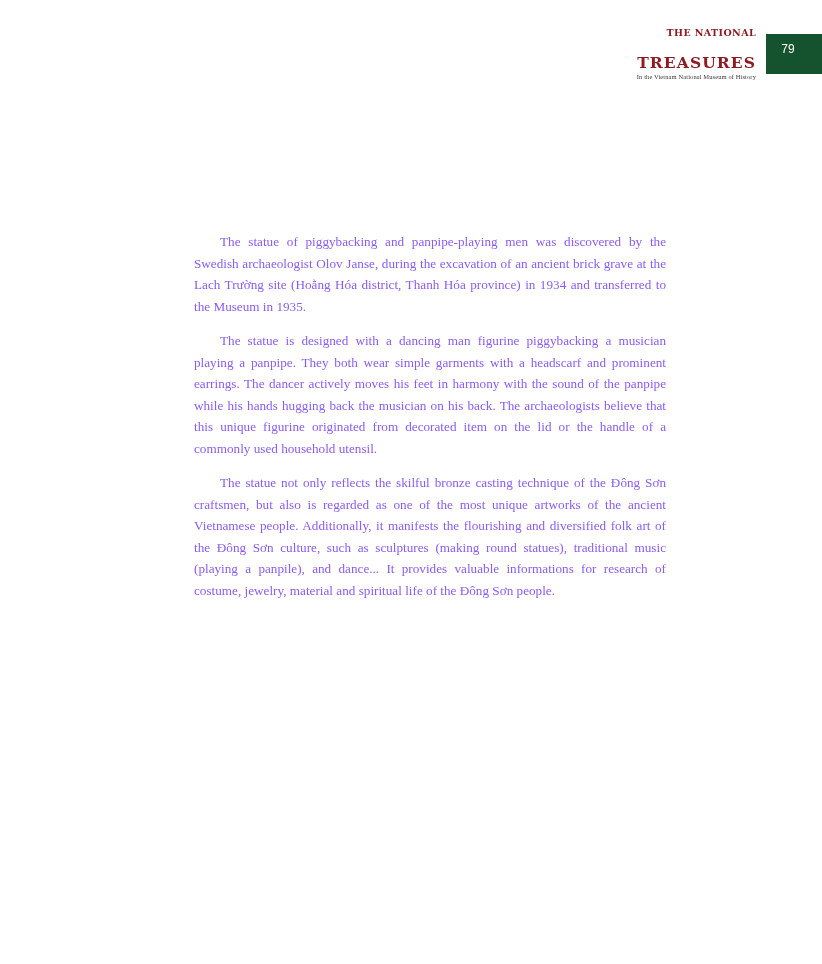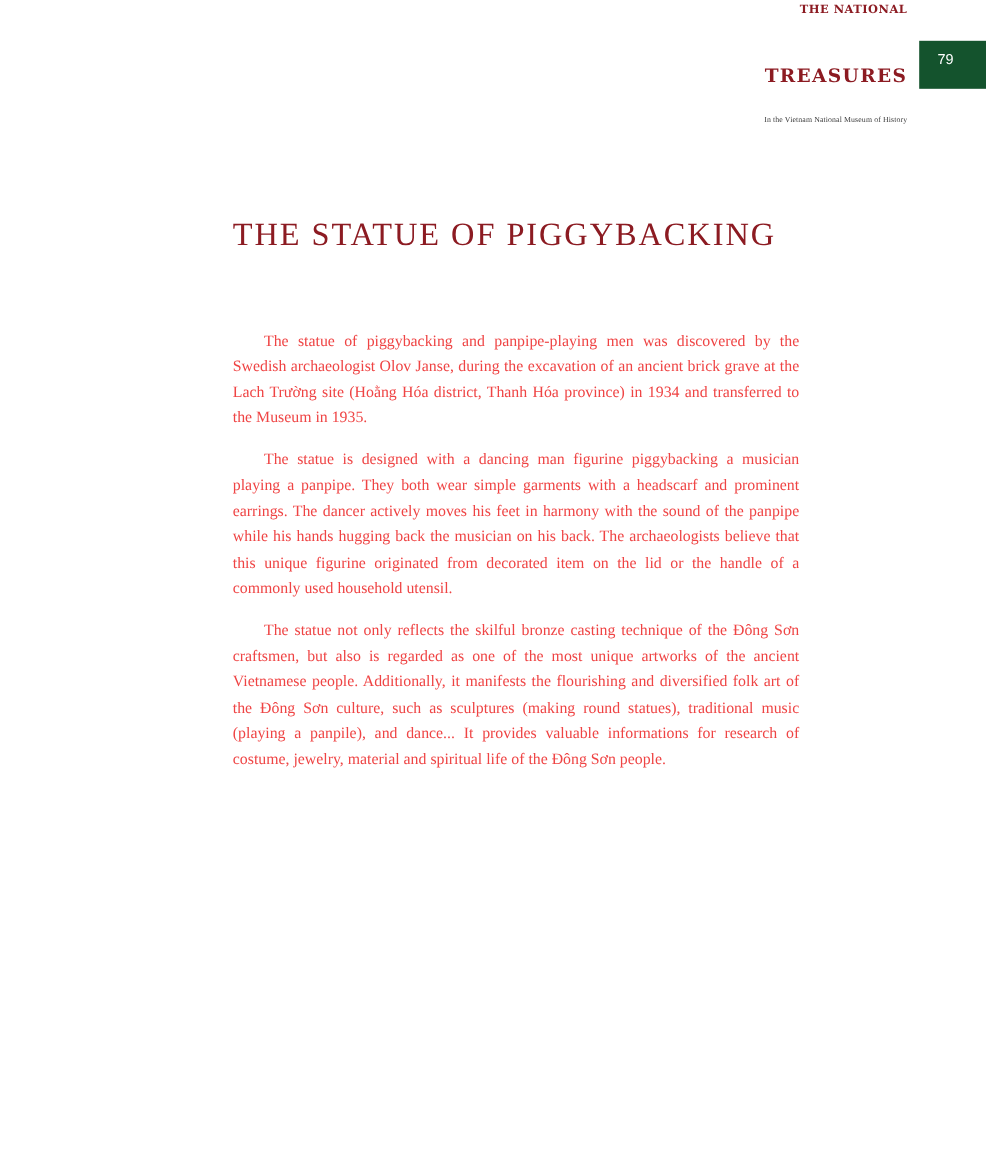--- a/index.html
+++ b/index.html
@@ -25,21 +25,20 @@
     align-items: stretch;
     height: 40px;
   }
   .brand-block {
     text-align: right;
     padding-right: 10px;
     display: flex;
     flex-direction: column;
     justify-content: center;
     line-height: 1;
-    gap: 24px;
   }
   .brand-line1 {
     font-family: "DejaVu Serif", serif;
     font-weight: bold;
     font-size: 9.5px;
     letter-spacing: 0.4px;
     color: #8c1b22;
   }
   .brand-line2 {
     font-family: "DejaVu Serif", serif;
@@ -94,37 +93,36 @@
   }
   .title-line.line1 {
     letter-spacing: 1.6px;
   }
   .body-paragraph {
     font-size: 13.2px;
     line-height: 1.63;
     text-align: justify;
     margin: 0 0 13px 0;
     text-indent: 26px;
-    color: #ef4444;
+    color: #8b5cf6;
   }
 </style>
 </head>
 <body>
 
 <div class="page-header">
   <div class="brand-block">
     <div class="brand-line1">THE NATIONAL</div>
     <div class="brand-line2">TREASURES</div>
     <div class="brand-line3">In the Vietnam National Museum of History</div>
   </div>
   <div class="page-number-box">
     <span>79</span>
   </div>
 </div>
 
 <div class="content">
   <h1 class="article-title">
-    <span class="title-line line1">THE  STATUE  OF  PIGGYBACKING</span>
   </h1>
   <p class="body-paragraph">The statue of piggybacking and panpipe-playing men was discovered by the Swedish archaeologist Olov Janse, during the excavation of an ancient brick grave at the Lach Trường site (Hoằng Hóa district, Thanh Hóa province) in 1934 and transferred to the Museum in 1935.</p>
   <p class="body-paragraph">The statue is designed with a dancing man figurine piggybacking a musician playing a panpipe. They both wear simple garments with a headscarf and prominent earrings. The dancer actively moves his feet in harmony with the sound of the panpipe while his hands hugging back the musician on his back. The archaeologists believe that this unique figurine originated  from decorated item on the lid or the handle of a commonly used household utensil.</p>
   <p class="body-paragraph">The statue not only reflects the skilful bronze casting technique of the Đông Sơn craftsmen, but also is regarded as one of the most unique artworks of the ancient Vietnamese people. Additionally, it manifests the flourishing and diversified folk art of the Đông Sơn culture, such as sculptures (making round statues), traditional music (playing a panpile), and dance... It provides valuable informations for research of costume, jewelry, material and spiritual life of the Đông Sơn people.</p>
 </div>
 
 </body></html>

